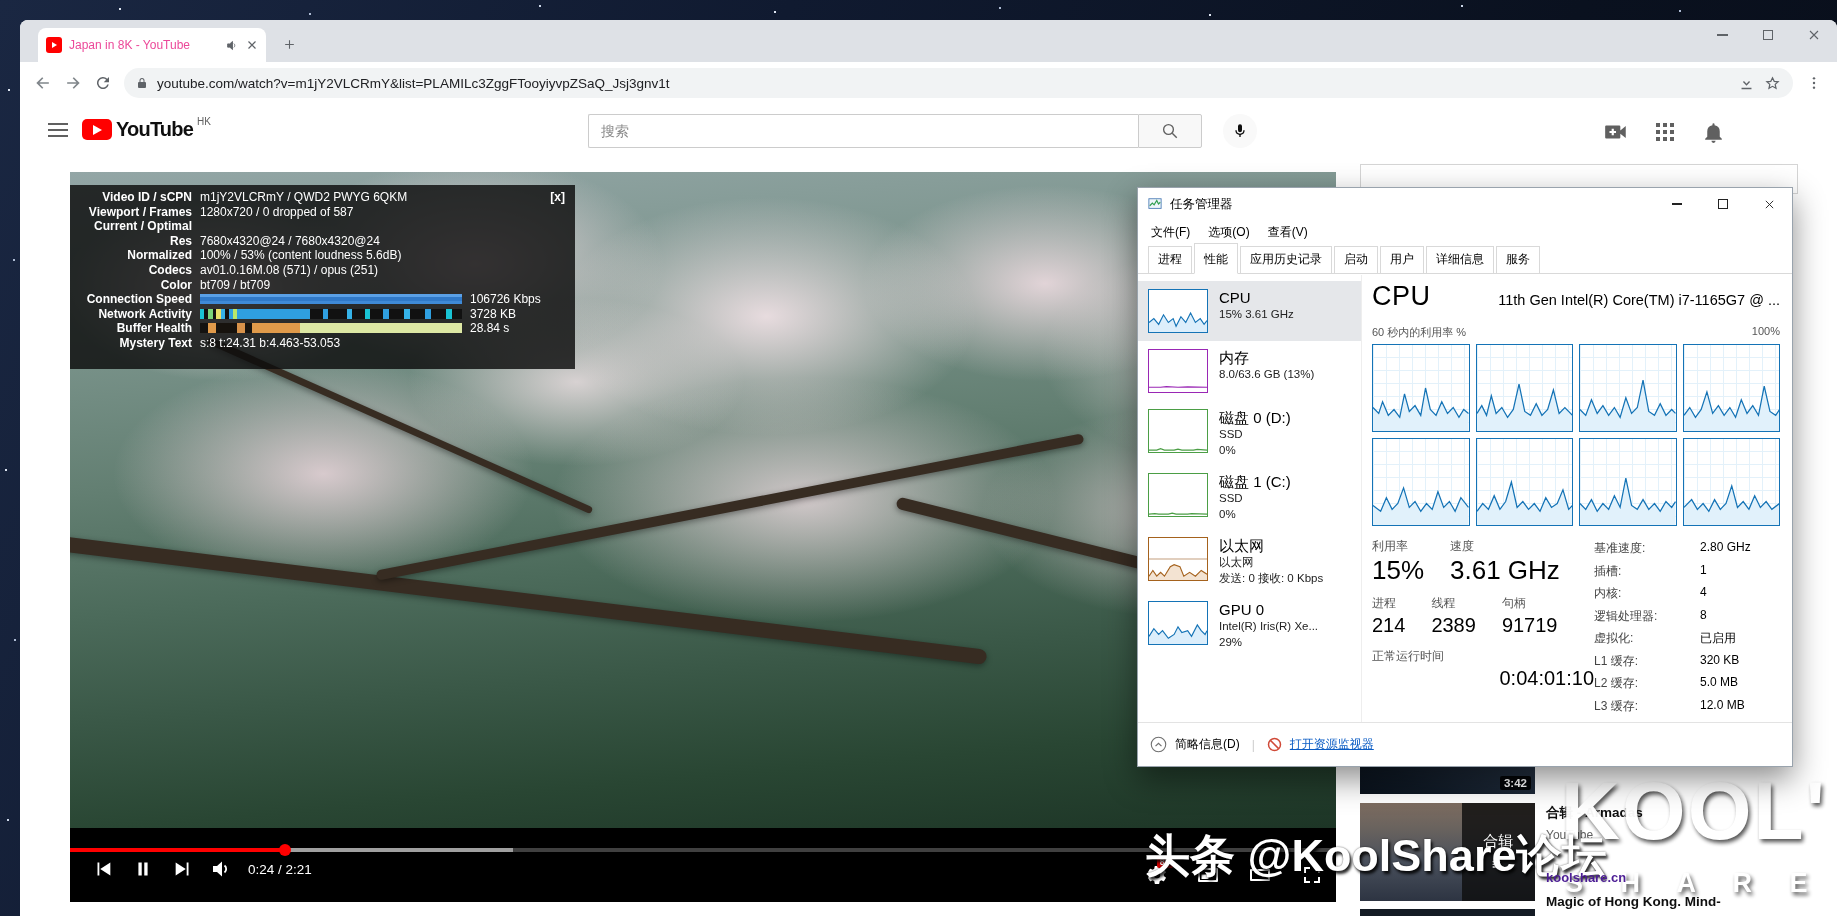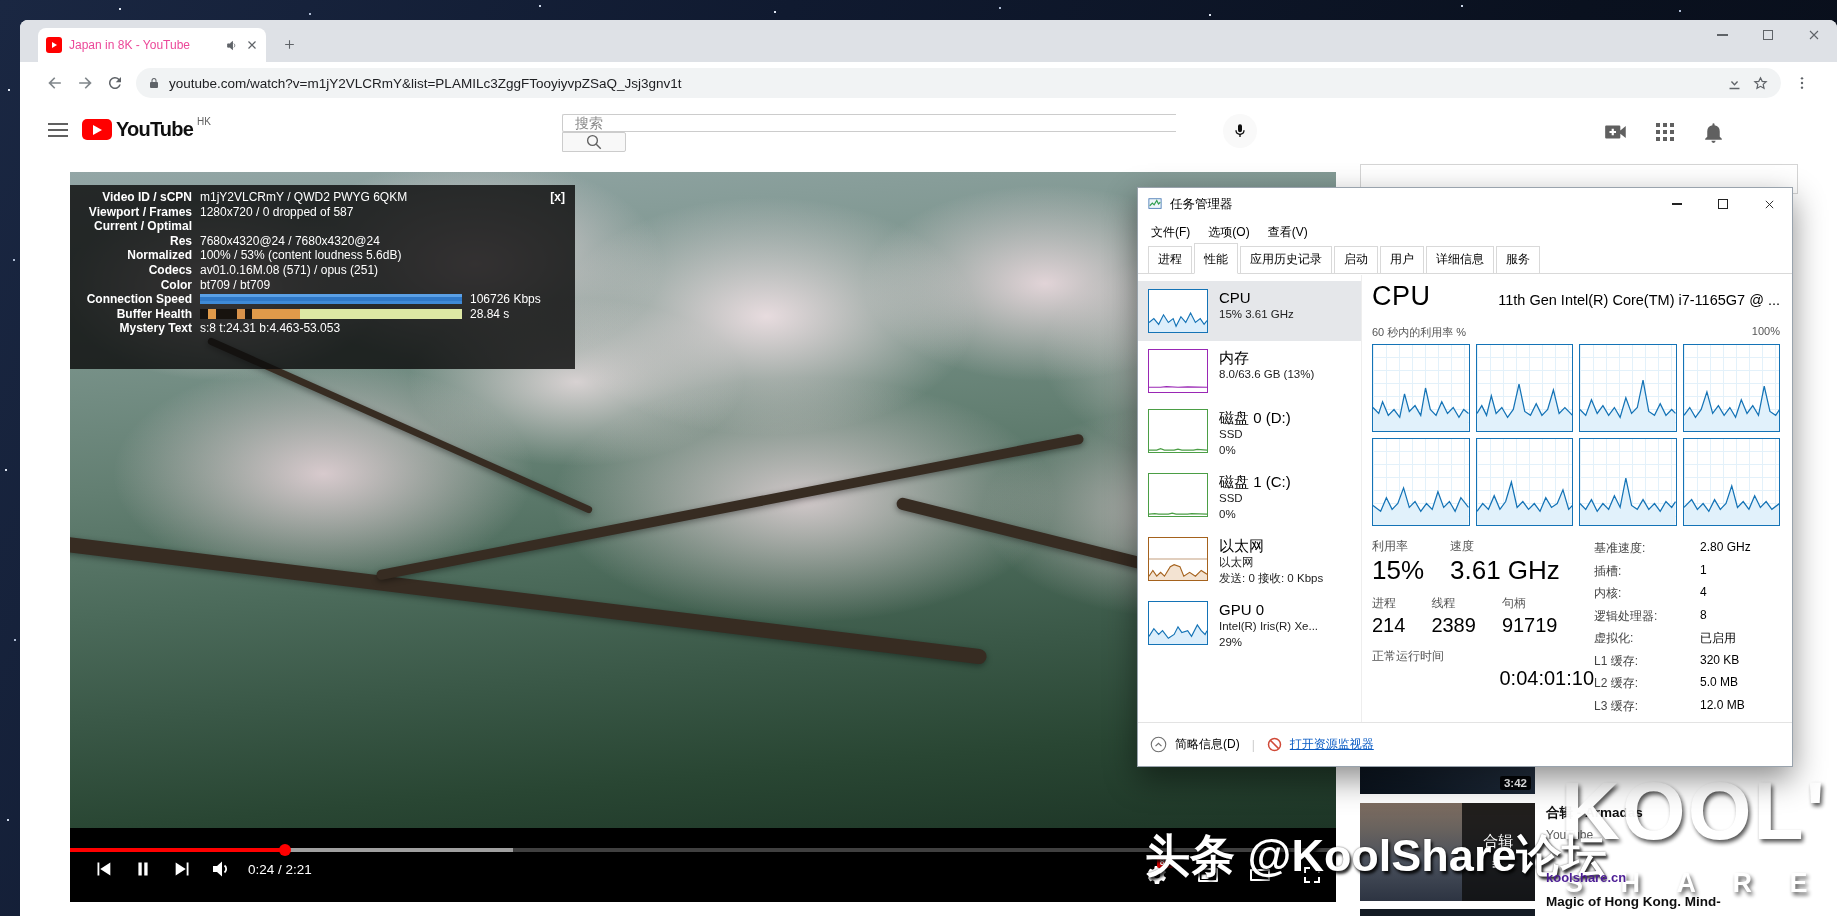--- a/index.html
+++ b/index.html
@@ -27,34 +27,34 @@
   .tab{position:absolute;left:18px;bottom:0;width:228px;height:34px;background:#fff;border-radius:8px 8px 0 0;
     display:flex;align-items:center;padding:0 8px;gap:7px;}
   .tab-title{flex:1;font-size:12px;color:#ec4899;white-space:nowrap;overflow:hidden;}
   .favicon{width:16px;height:16px;background:#f00;border-radius:3px;position:relative;flex:none;}
   .favicon::after{content:"";position:absolute;left:6px;top:4.5px;border-left:5px solid #fff;border-top:3.5px solid transparent;border-bottom:3.5px solid transparent;}
   .newtab{position:absolute;left:256px;bottom:5px;width:26px;height:26px;display:flex;align-items:center;justify-content:center;border-radius:50%;}
   .wincontrols{position:absolute;right:0;top:0;display:flex;}
   .wc{width:46px;height:30px;display:flex;align-items:center;justify-content:center;}
   .wc-min-glyph{width:11px;height:1.4px;background:#5f6368;}
   .wc-max-glyph{width:10px;height:10px;border:1.4px solid #5f6368;}
-  .toolbar{height:42px;display:flex;align-items:center;padding:0 20px;background:#fff;}
+  .toolbar{height:42px;display:flex;align-items:center;padding:0 8px;background:#fff;}
   .navbtn{width:30px;height:30px;display:flex;align-items:center;justify-content:center;flex:none;}
   .urlbar{flex:1;height:30px;background:#f1f3f4;border-radius:15px;display:flex;align-items:center;padding:0 12px;gap:9px;margin:0 6px;}
   .url{flex:1;font-size:13.5px;color:#202124;white-space:nowrap;overflow:hidden;}
   
   .page{position:relative;height:812px;background:#fff;overflow:hidden;}
   .hamburger{position:absolute;left:28px;top:19px;width:20px;}
   .hamburger div{height:2px;background:#606060;margin-bottom:4px;}
   .ytlogo{position:absolute;left:62px;top:15px;display:flex;align-items:flex-start;gap:4px;}
   .ytmark{width:30px;height:21px;background:#f00;border-radius:5px;position:relative;}
   .ytmark::after{content:"";position:absolute;left:11px;top:5.5px;border-left:9px solid #fff;border-top:5px solid transparent;border-bottom:5px solid transparent;}
   .ytword{font-size:20px;font-weight:bold;color:#0f0f0f;letter-spacing:-0.8px;line-height:21px;}
   .ytregion{font-size:10px;color:#606060;margin-top:-3px;}
-  .searchwrap{position:absolute;left:542px;top:10px;width:614px;height:34px;display:flex;flex-direction:column;}
+  .searchwrap{position:absolute;left:568px;top:10px;width:614px;height:34px;display:flex;}
   .searchinput{flex:1;border:1px solid #ccc;border-right:none;border-radius:2px 0 0 2px;padding:0 12px;font-size:14px;color:#111;outline:none;font-family:"Liberation Sans",sans-serif;}
   .searchinput::placeholder{color:#8a8a8a;}
   .searchbtn{width:64px;border:1px solid #ccc;background:#f8f8f8;border-radius:0 2px 2px 0;display:flex;align-items:center;justify-content:center;}
   .micbtn{position:absolute;left:1203px;top:10px;width:34px;height:34px;border-radius:50%;background:#f9f9f9;display:flex;align-items:center;justify-content:center;}
   .ythead-right{position:absolute;left:1583px;top:15px;display:flex;gap:24px;align-items:center;}
   
   .video{position:absolute;left:50px;top:68px;width:1266px;height:730px;background:#000;overflow:hidden;}
   .photo{position:absolute;left:0;top:0;width:100%;height:656px;background:
     radial-gradient(ellipse 230px 130px at 12% 18%, rgba(244,228,232,.95), rgba(244,228,232,0) 70%),
     radial-gradient(ellipse 270px 150px at 32% 14%, rgba(238,221,226,.9), transparent 70%),
@@ -322,20 +322,25 @@
           <div class="srow">
               <span class="slabel">Color</span>
               <span class="sval">bt709 / bt709</span>
             </div>
           <div class="srow">
               <span class="slabel">Connection Speed</span>
               <span class="sbar bar-conn"></span>
               <span>106726 Kbps</span>
             </div>
           <div class="srow">
+              <span class="slabel">Network Activity</span>
+              <span class="sbar bar-net"></span>
+              <span>3728 KB</span>
+            </div>
+          <div class="srow">
               <span class="slabel">Buffer Health</span>
               <span class="sbar bar-buf"></span>
               <span>28.84 s</span>
             </div>
           <div class="srow">
               <span class="slabel">Mystery Text</span>
               <span class="sval">s:8 t:24.31 b:4.463-53.053</span>
             </div>
         </div>
 

